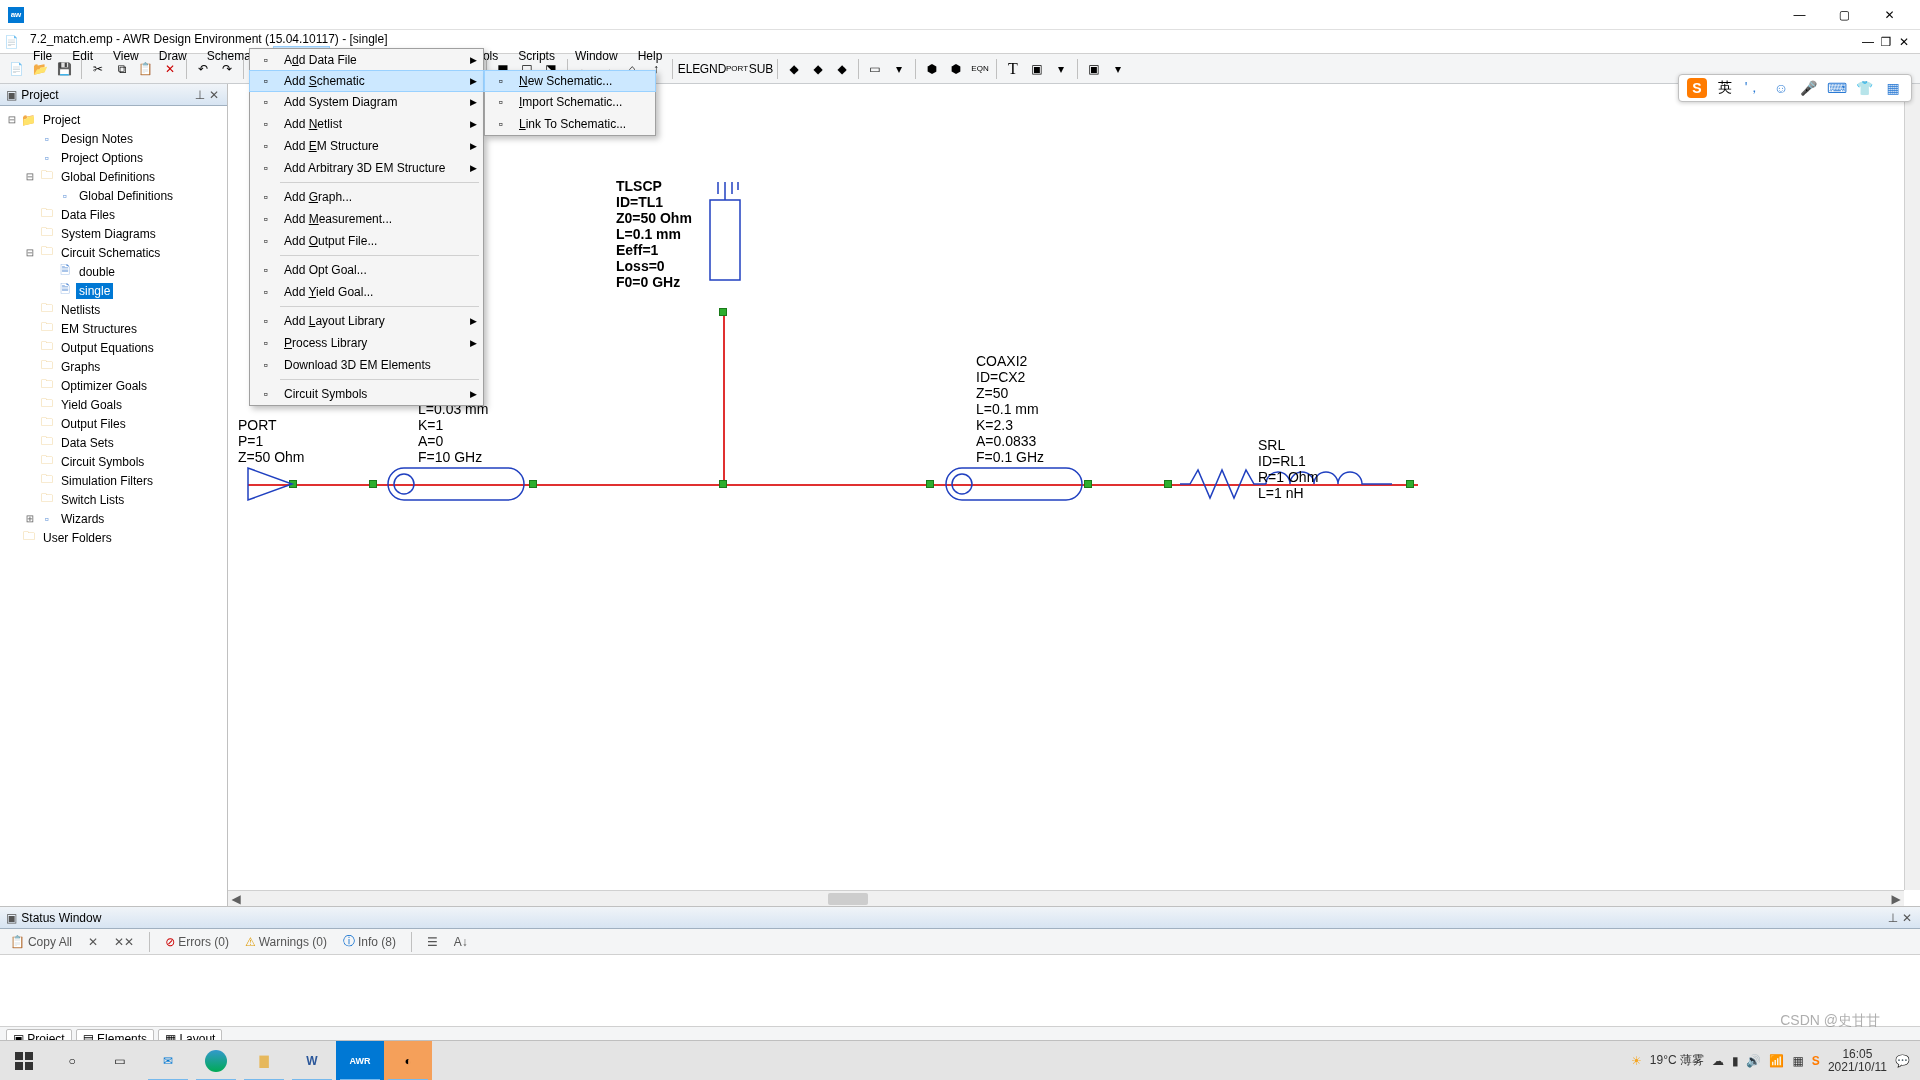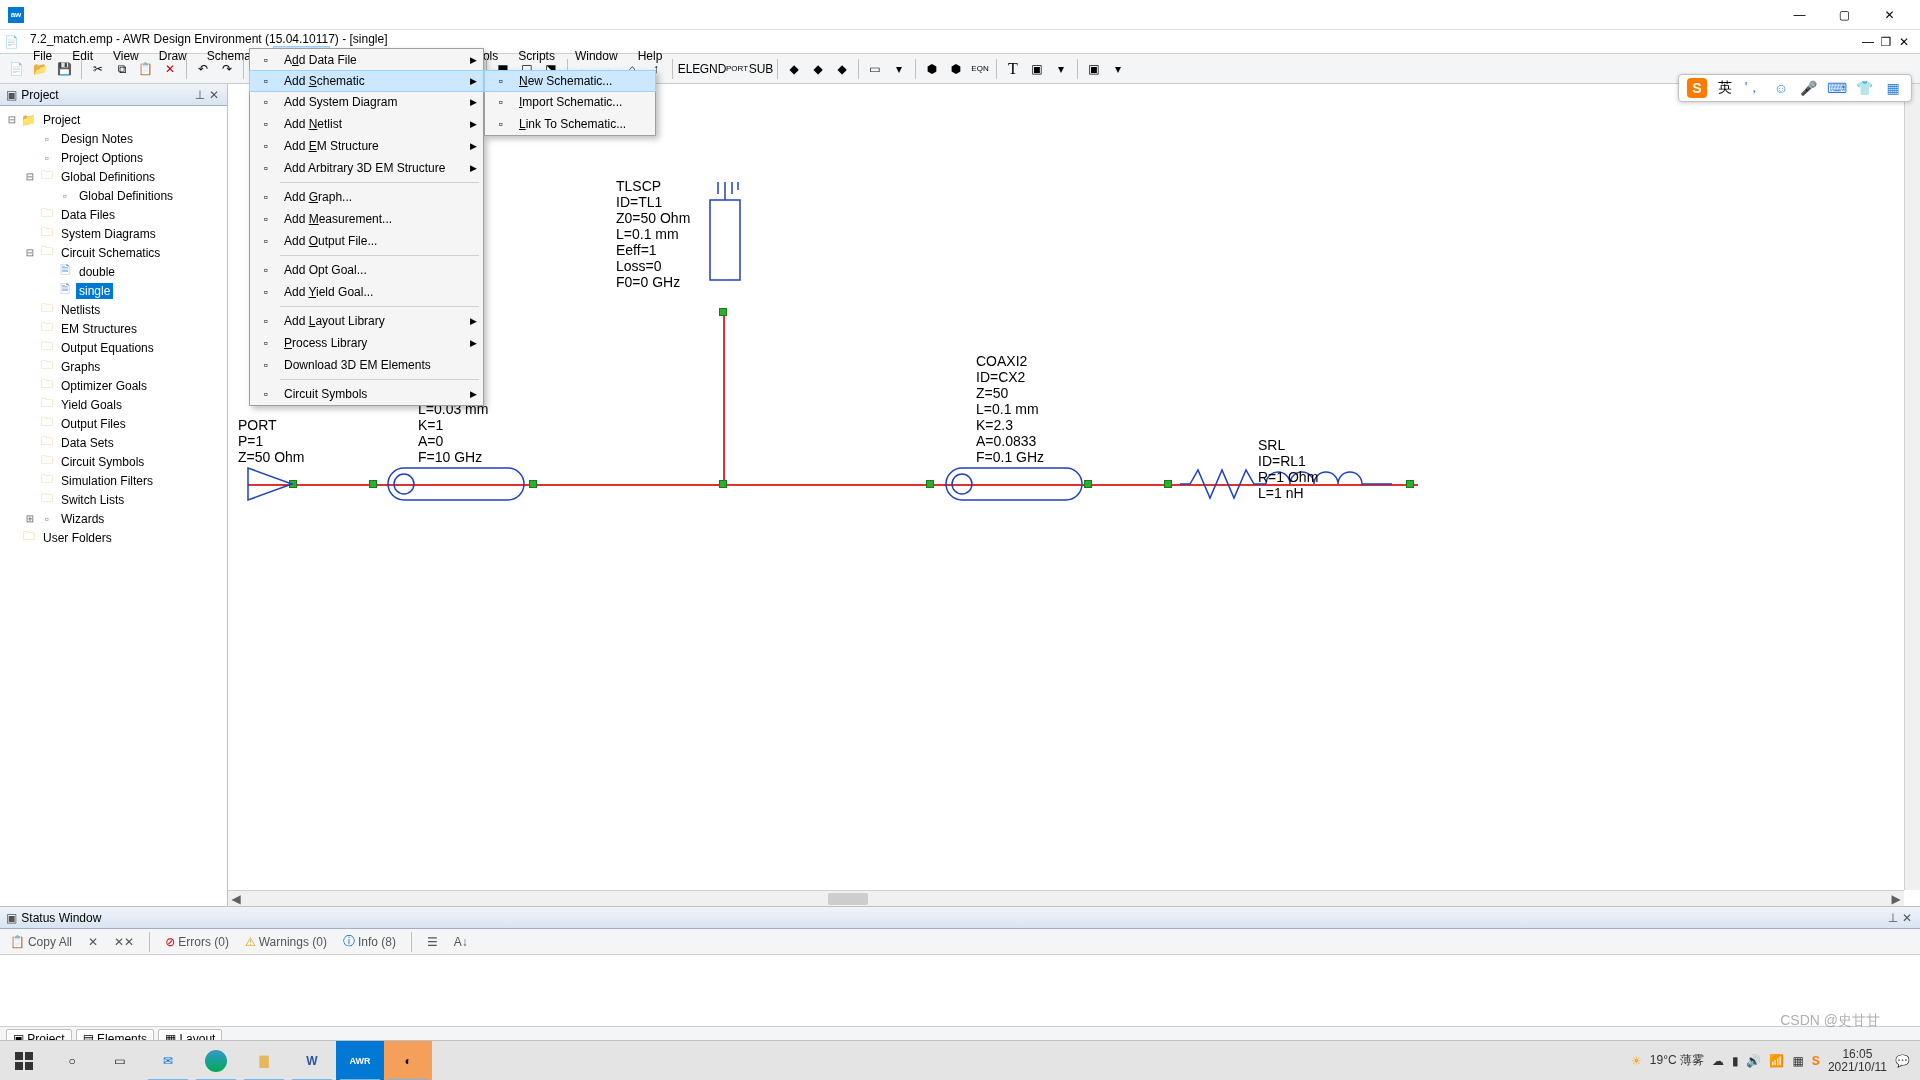--- a/index.html
+++ b/index.html
@@ -351,21 +351,21 @@
 A=0
 F=10 GHz</div>
 
       <svg class="component" style="left:480px; top:98px;" width="45" height="120">
         <rect x="2" y="18" width="30" height="80" fill="none" stroke="#2040c0" stroke-width="1.5"></rect>
         <line x1="17" y1="0" x2="17" y2="18" stroke="#2040c0" stroke-width="1.5"></line>
         <line x1="10" y1="0" x2="10" y2="12" stroke="#2040c0" stroke-width="1.5"></line>
         <line x1="24" y1="0" x2="24" y2="12" stroke="#2040c0" stroke-width="1.5"></line>
         <line x1="30" y1="0" x2="30" y2="8" stroke="#2040c0" stroke-width="1.5"></line>
       </svg>
-      <div class="schem-text" style="left:388px; top:94px;">TLSCP
+      <div class="schem-text" style="left:388px; top:94px;font-weight:bold;">TLSCP
 ID=TL1
 Z0=50 Ohm
 L=0.1 mm
 Eeff=1
 Loss=0
 F0=0 GHz</div>
 
       <svg class="component" style="left:716px; top:382px;" width="140" height="36">
         <rect x="2" y="2" width="136" height="32" rx="16" fill="none" stroke="#2040c0" stroke-width="1.5"></rect>
         <circle cx="18" cy="18" r="10" fill="none" stroke="#2040c0" stroke-width="1.5"></circle>

